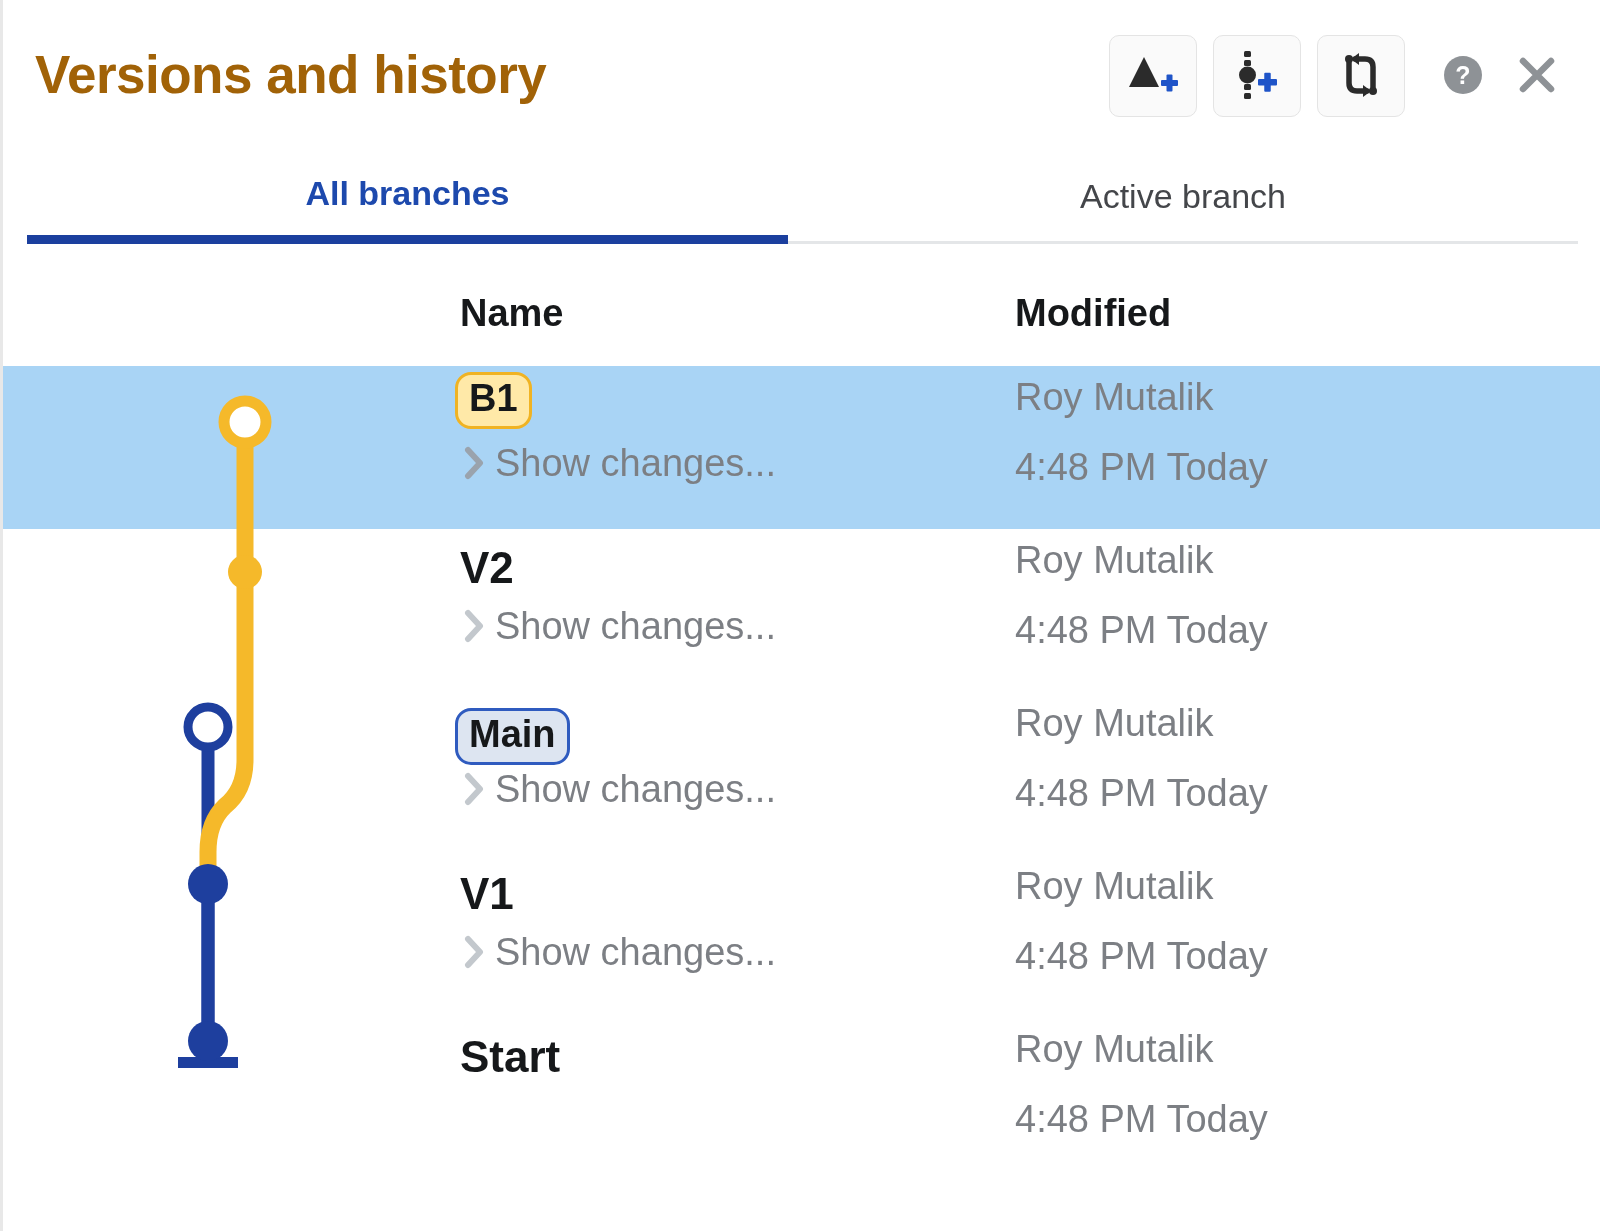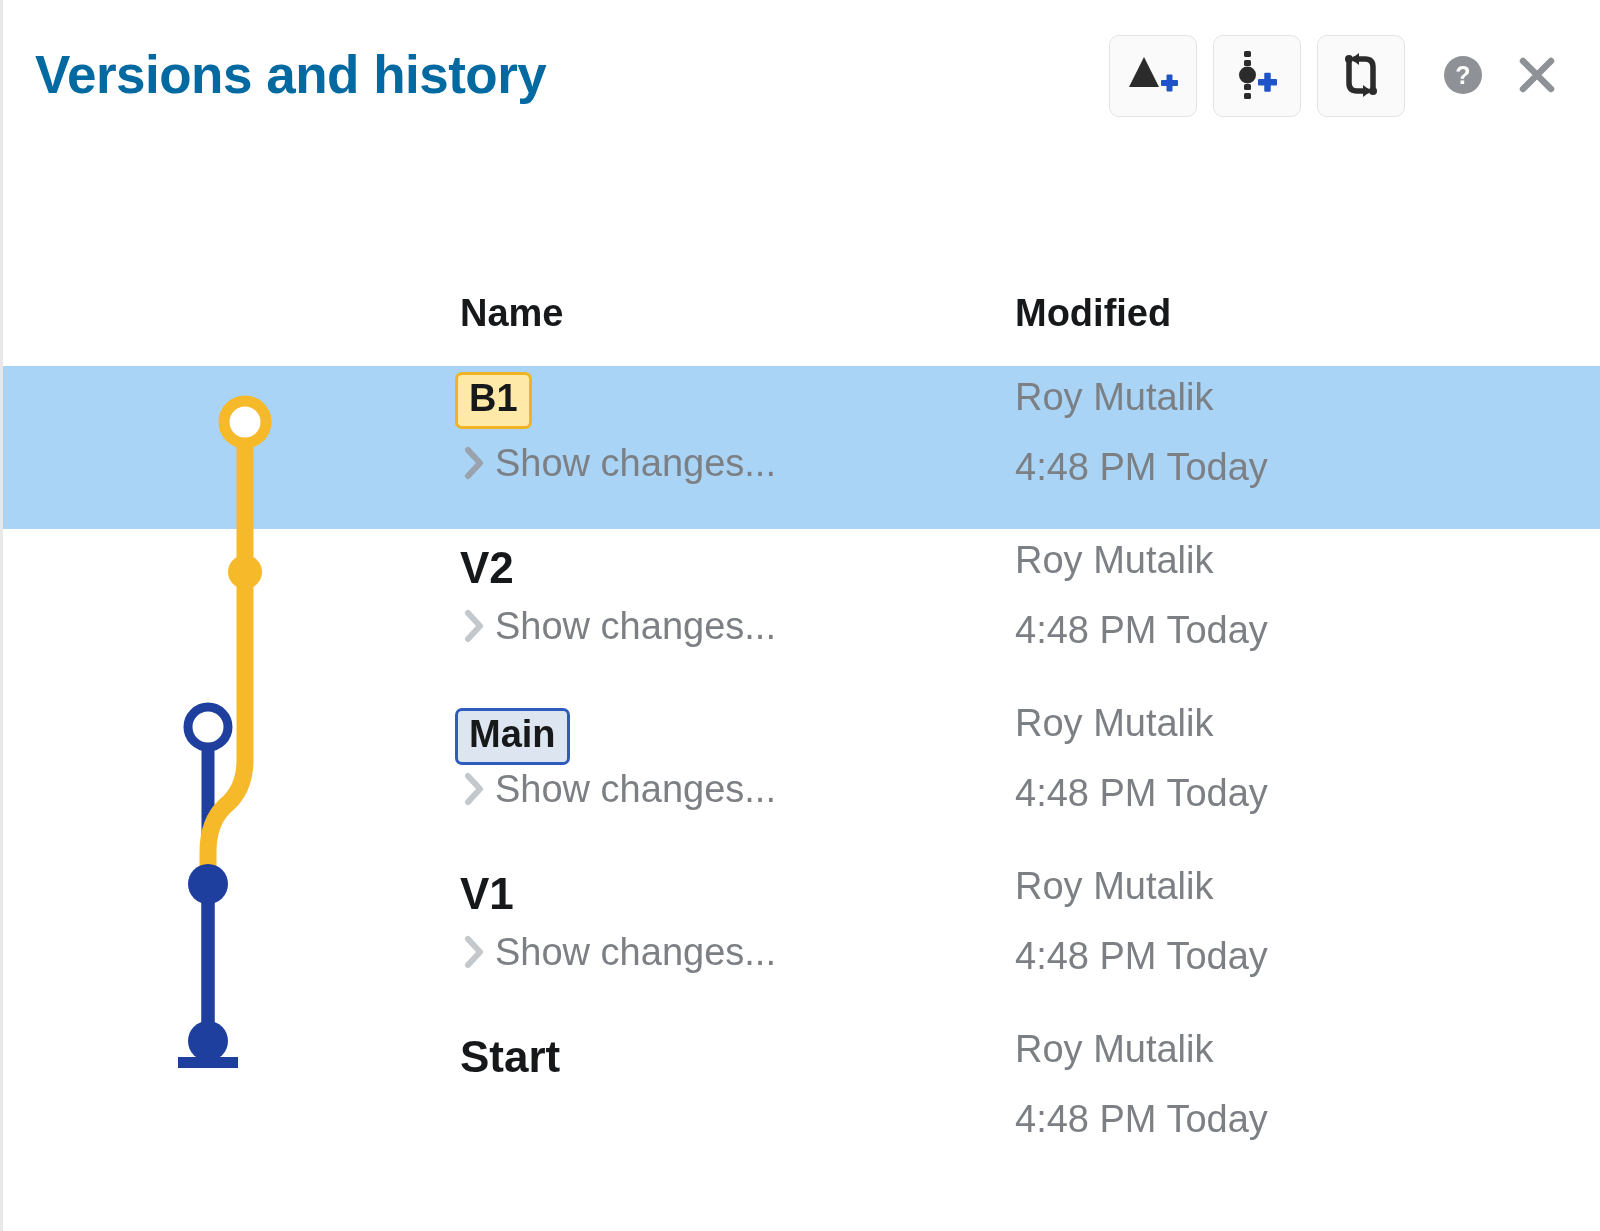--- a/index.html
+++ b/index.html
@@ -31,21 +31,21 @@
     left: 0; top: 0;
     width: 1600px;
     height: 152px;
   }
   #panel-title {
     position: absolute;
     left: 32px;
     top: 44px;
     font-size: 53px;
     font-weight: bold;
-    color: #0369a1;
+    color: #a16207;
     letter-spacing: -0.5px;
     white-space: nowrap;
   }
   #header-actions {
     position: absolute;
     right: 34px;
     top: 35px;
     display: flex;
     align-items: center;
     gap: 0px;
@@ -169,21 +169,21 @@
     white-space: nowrap;
   }
   .name-badge {
     position: absolute;
     left: 452px;
     top: 6px;
     font-size: 38px;
     font-weight: bold;
     color: #16181a;
     padding: 4px 11px 7px 11px;
-    border-radius: 7px;
+    border-radius: 16px;
     box-sizing: border-box;
     white-space: nowrap;
     line-height: 1.05;
   }
   .badge-branch {
     background: #ffe9a8;
     border: 3px solid #f0b323;
   }
   .badge-main {
     background: #dde5f1;
@@ -288,20 +288,26 @@
           <svg width="48" height="48" viewBox="0 0 48 48">
             <path d="M10 10 L38 38 M38 10 L10 38" stroke="#8e9296" stroke-width="6.5" stroke-linecap="round"></path>
           </svg>
         </span>
       </button>
 
     </div>
   </div>
 
   <div id="tabs">
+    <div class="tab" id="tab-all">
+      <span>All branches</span>
+    </div>
+    <div class="tab" id="tab-active">
+      <span>Active branch</span>
+    </div>
   </div>
 
   <div id="col-headers">
     <div class="col-head" id="col-name">Name</div>
     <div class="col-head" id="col-mod">Modified</div>
   </div>
 
   <svg id="graph-svg" viewBox="0 0 1600 1231">
 
     <path d="M205 727 L205 1041" fill="none" stroke="#1e3f9e" stroke-width="13"></path>

